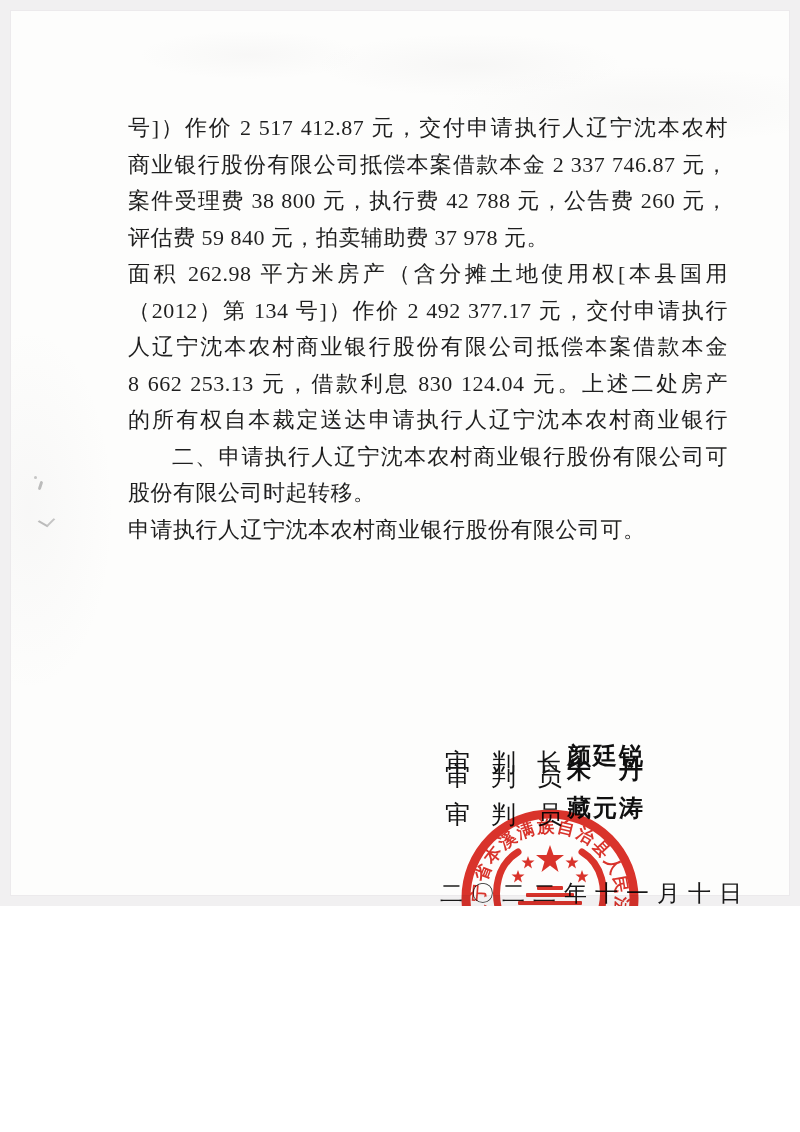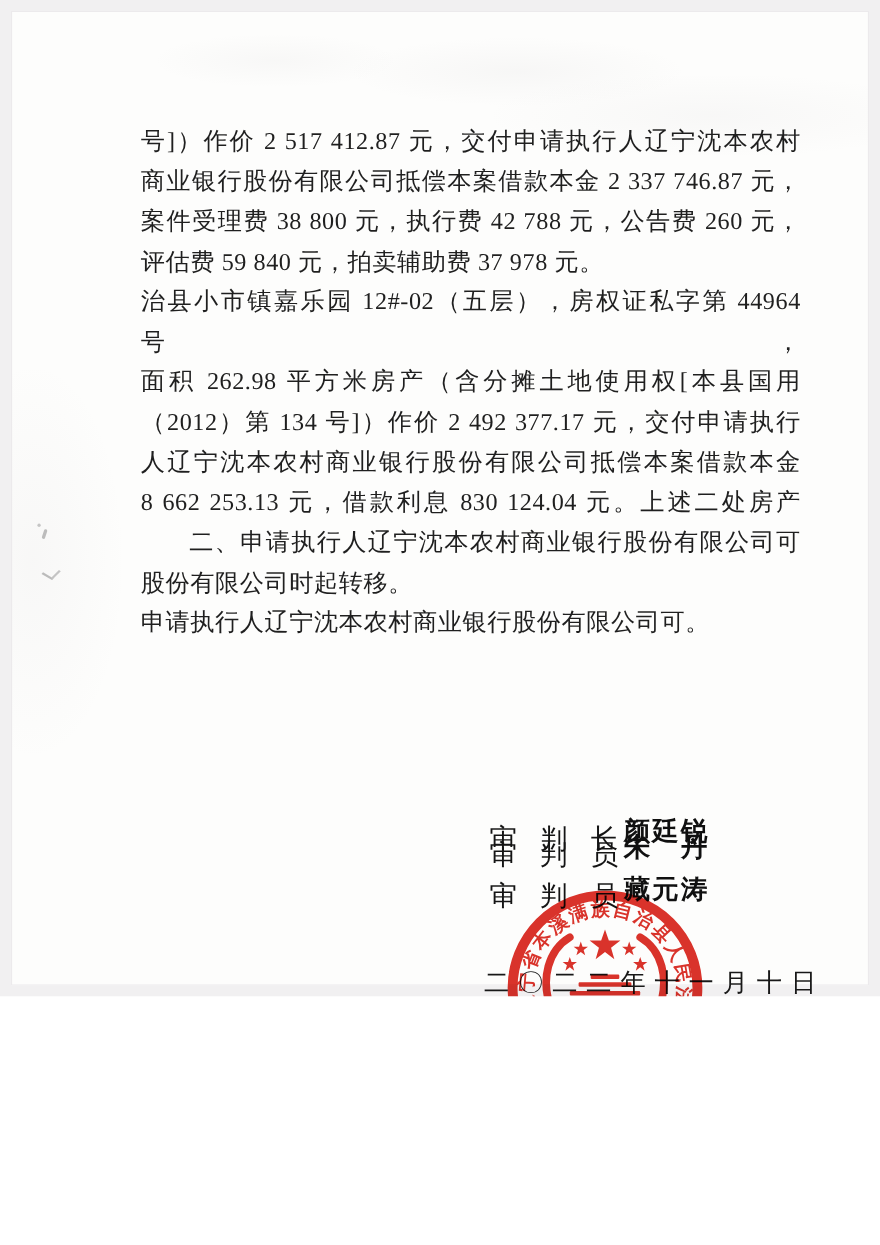--- a/index.html
+++ b/index.html
@@ -70,25 +70,25 @@
 <body>
 
 <div class="screen">
   <div class="page">
 
     <div class="body-text">
       <div class="line j">号]）作价 2 517 412.87 元，交付申请执行人辽宁沈本农村</div>
       <div class="line j">商业银行股份有限公司抵偿本案借款本金 2 337 746.87 元，</div>
       <div class="line j">案件受理费 38 800 元，执行费 42 788 元，公告费 260 元，</div>
       <div class="line">评估费 59 840 元，拍卖辅助费 37 978 元。</div>
-      <div class="line j">治县小市镇嘉乐园 12#-02（五层），房权证私字第 44964 号，</div>
       <div class="line j">面积 262.98 平方米房产（含分摊土地使用权[本县国用</div>
       <div class="line j">（2012）第 134 号]）作价 2 492 377.17 元，交付申请执行</div>
       <div class="line j">人辽宁沈本农村商业银行股份有限公司抵偿本案借款本金</div>
       <div class="line j">8 662 253.13 元，借款利息 830 124.04 元。上述二处房产</div>
+      <div class="line j">的所有权自本裁定送达申请执行人辽宁沈本农村商业银行</div>
       <div class="line j i">二、申请执行人辽宁沈本农村商业银行股份有限公司可</div>
       <div class="line">股份有限公司时起转移。</div>
       <div class="line">申请执行人辽宁沈本农村商业银行股份有限公司可。</div>
     </div>
 
     <div class="sig-row row1">
       <span class="sig-role">审判长</span>
       <span class="sig-name">颜廷锐</span>
     </div>
     <div class="sig-row row2">

